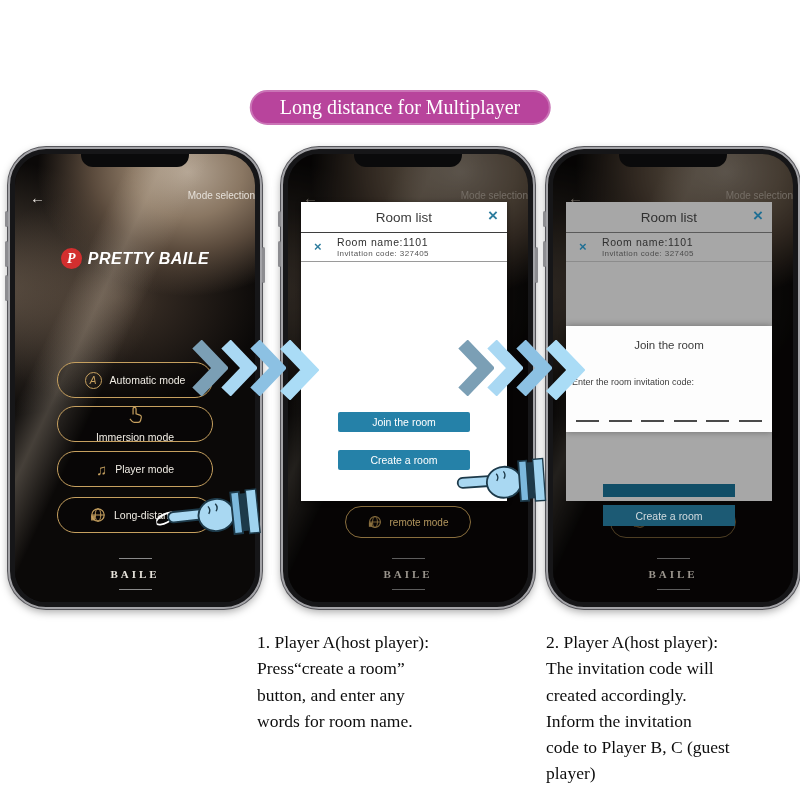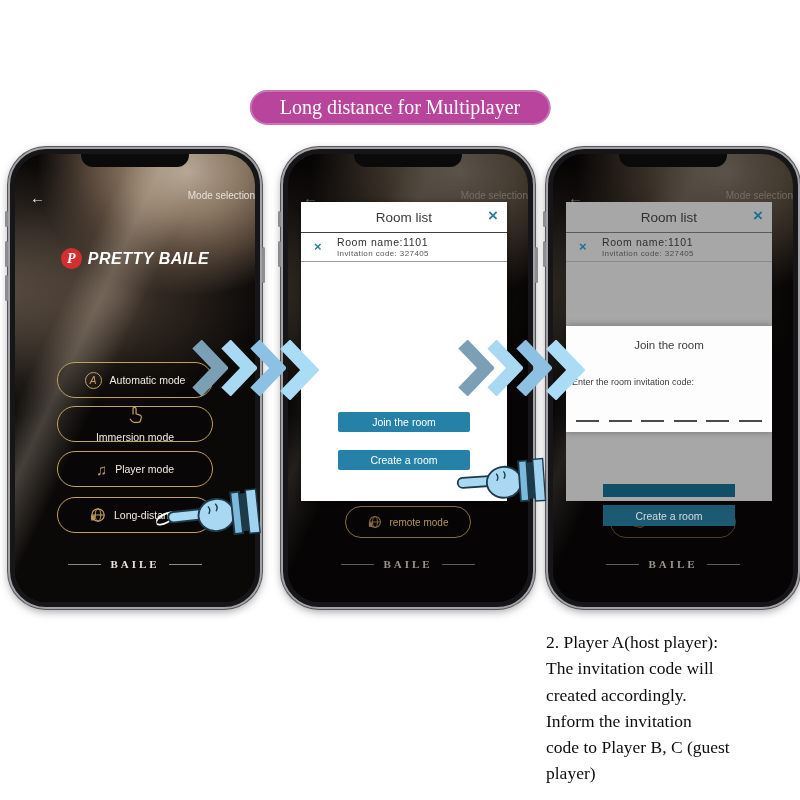--- a/index.html
+++ b/index.html
@@ -46,21 +46,21 @@
   .tagline{position:absolute;top:158px;left:0;right:0;text-align:center;color:#cdc5b9;font-size:10.5px;z-index:3;}
   .mode-btn{position:absolute;left:50%;transform:translateX(-50%);width:154px;height:34px;
     border:1.5px solid #c6a05f;border-radius:18px;display:flex;align-items:center;justify-content:center;
     gap:8px;color:#f0ece4;font-size:10.5px;background:rgba(0,0,0,.25);z-index:3;}
   .mb1{top:208px;} .mb2{top:252px;flex-direction:column;} .mb3{top:297px;} .mb4{top:343px;}
   .micon{color:#c6a05f;display:flex;align-items:center;justify-content:center;}
   .a-circle{width:15px;height:15px;border:1.3px solid #c6a05f;border-radius:50%;font-size:10px;
     font-style:italic;display:flex;align-items:center;justify-content:center;color:#c6a05f;}
   .note-glyph{font-size:15px;line-height:15px;}
   .baile{position:absolute;top:404px;left:0;right:0;display:flex;align-items:center;justify-content:center;
-    gap:9px;color:#e8e4dc;font-family:"Liberation Serif",serif;font-size:11px;font-weight:bold;letter-spacing:3px;z-index:3;}
+    gap:9px;color:#e8e4dc;font-family:"Liberation Serif",serif;font-size:11px;font-weight:bold;letter-spacing:3px;z-index:3;flex-direction:column;}
   .bline{width:33px;height:1px;background:#8a8a8a;}
   .dimscreen .baile{color:#99948c;} .dimscreen .bline{background:#5d5d5d;}
 
   
   .dialog{position:absolute;left:13px;top:48px;width:206px;height:299px;background:#fff;z-index:4;
     box-shadow:0 1px 5px rgba(0,0,0,.45);}
   .dlg-title-row{position:relative;height:30px;border-bottom:1px solid #3f3f3f;
     display:flex;align-items:center;justify-content:center;}
   .dlg-title{font-size:13.5px;color:#3a3a3a;}
   .dlg-close{position:absolute;right:9px;top:4px;color:#2e7d9e;font-size:17px;font-weight:bold;line-height:20px;}
@@ -318,20 +318,24 @@
       <ellipse cx="10" cy="30" rx="11" ry="4.5" fill="none" stroke="#ffffff" stroke-width="2" transform="rotate(-22 10 30)"></ellipse>
       <rect x="13" y="24" width="44" height="11" rx="5.5" fill="#a9d8f2" stroke="#1d3a4a" stroke-width="2"></rect>
       <ellipse cx="64" cy="32" rx="19" ry="17" fill="#a9d8f2" stroke="#1d3a4a" stroke-width="2"></ellipse>
       <path d="M56 22 q3 4 0 8 M64 20 q3 4 0 8" stroke="#1d3a4a" fill="none" stroke-width="1.5"></path>
       <rect x="81" y="10" width="9" height="44" fill="#7cb9dd" stroke="#1d3a4a" stroke-width="2"></rect>
       <rect x="90" y="12" width="7" height="40" fill="#1d3a4a"></rect>
       <rect x="97" y="9" width="11" height="46" fill="#9fd3ef" stroke="#1d3a4a" stroke-width="1.5"></rect>
     </svg>
   </div>
 
+  <div class="note note1">1. Player A(host player):
+Press“create a room”
+button, and enter any
+words for room name.</div>
   <div class="note note2">2. Player A(host player):
 The invitation code will
 created accordingly.
 Inform the invitation
 code to Player B, C (guest
 player)</div>
 
 </div>
 
 </body></html>

